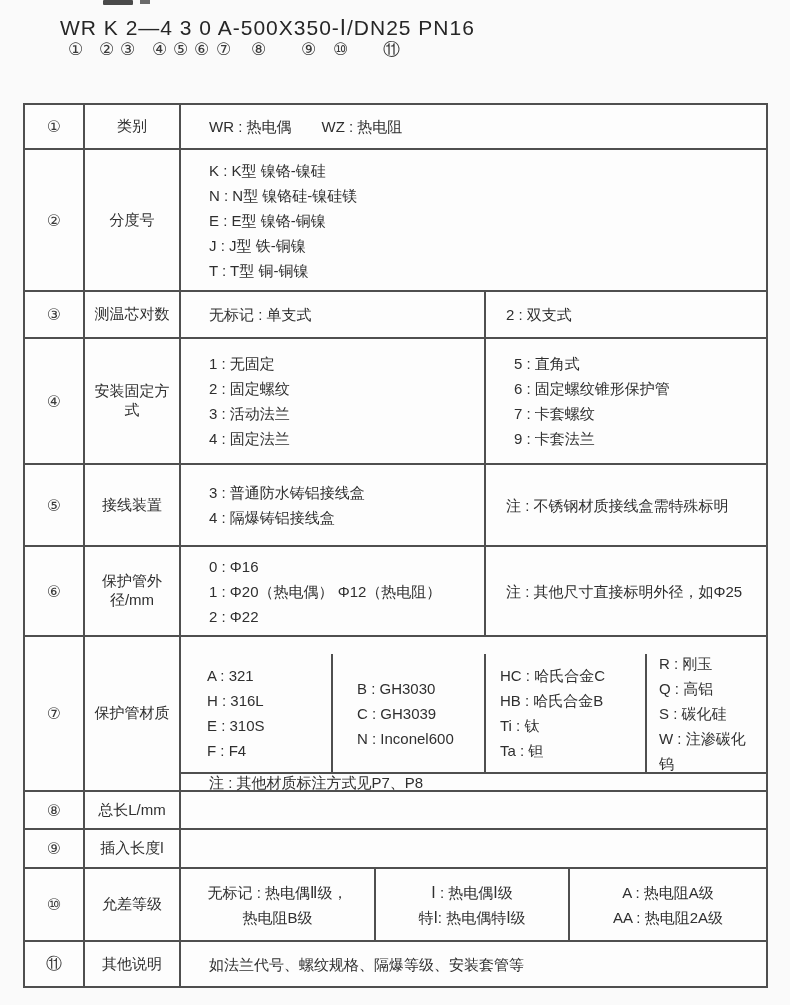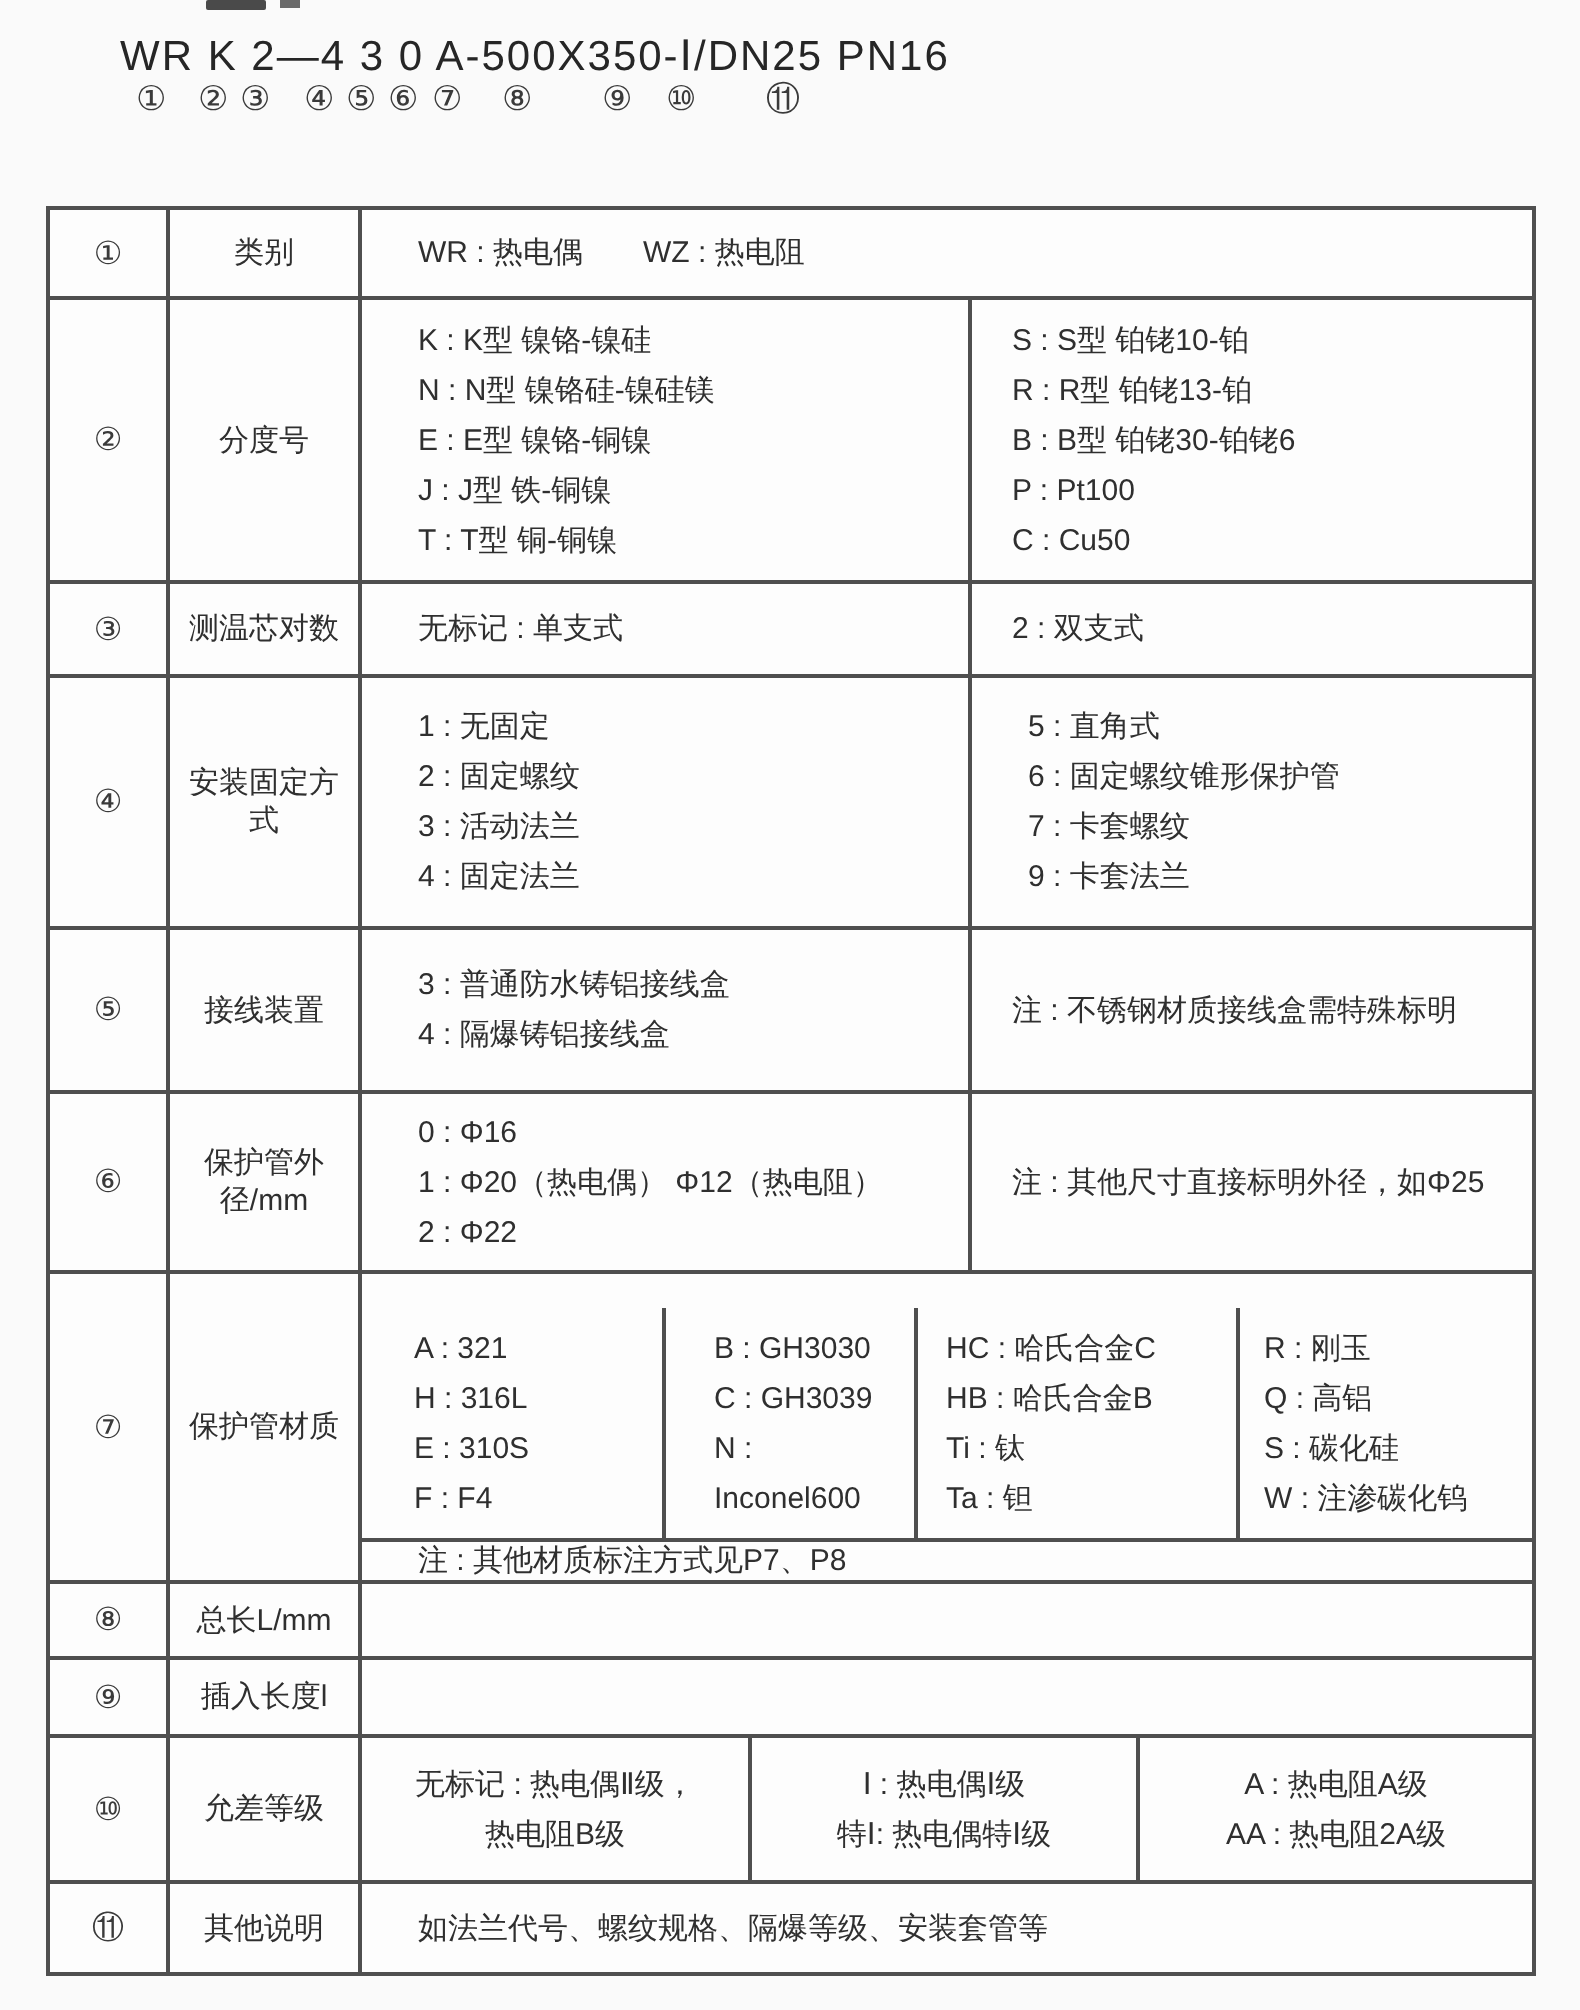--- a/index.html
+++ b/index.html
@@ -86,25 +86,20 @@
 
     <div class="row" style="height:142px">
       <div class="c num">②</div>
       <div class="c label">分度号</div>
       <div class="content">
         <div class="cell" style="width:303px;flex:none">K : K型 镍铬-镍硅
 N : N型 镍铬硅-镍硅镁
 E : E型 镍铬-铜镍
 J : J型 铁-铜镍
 T : T型 铜-铜镍</div>
-        <div class="cell" style="flex:1;padding-left:20px">S : S型 铂铑10-铂
-R : R型 铂铑13-铂
-B : B型 铂铑30-铂铑6
-P : Pt100
-C : Cu50</div>
       </div>
     </div>
 
     <div class="row" style="height:47px">
       <div class="c num">③</div>
       <div class="c label">测温芯对数</div>
       <div class="content">
         <div class="cell" style="width:303px;flex:none">无标记 : 单支式</div>
         <div class="cell" style="flex:1;padding-left:20px">2 : 双支式</div>
       </div>
@@ -148,21 +143,21 @@
 
     <div class="row" style="height:155px">
       <div class="c num">⑦</div>
       <div class="c label">保护管材质</div>
       <div class="r7content">
         <div class="r7top">
           <div class="cell" style="width:150px;flex:none;padding-left:26px">A : 321
 H : 316L
 E : 310S
 F : F4</div>
-          <div class="cell" style="width:126px;flex:none;padding-left:24px">B : GH3030
+          <div class="cell" style="width:153px;flex:none;padding-left:24px">B : GH3030
 C : GH3039
 N : Inconel600</div>
           <div class="cell" style="width:161px;flex:none;padding-left:14px">HC : 哈氏合金C
 HB : 哈氏合金B
 Ti : 钛
 Ta : 钽</div>
           <div class="cell" style="flex:1;padding-left:12px">R : 刚玉
 Q : 高铝
 S : 碳化硅
 W : 注渗碳化钨</div>

